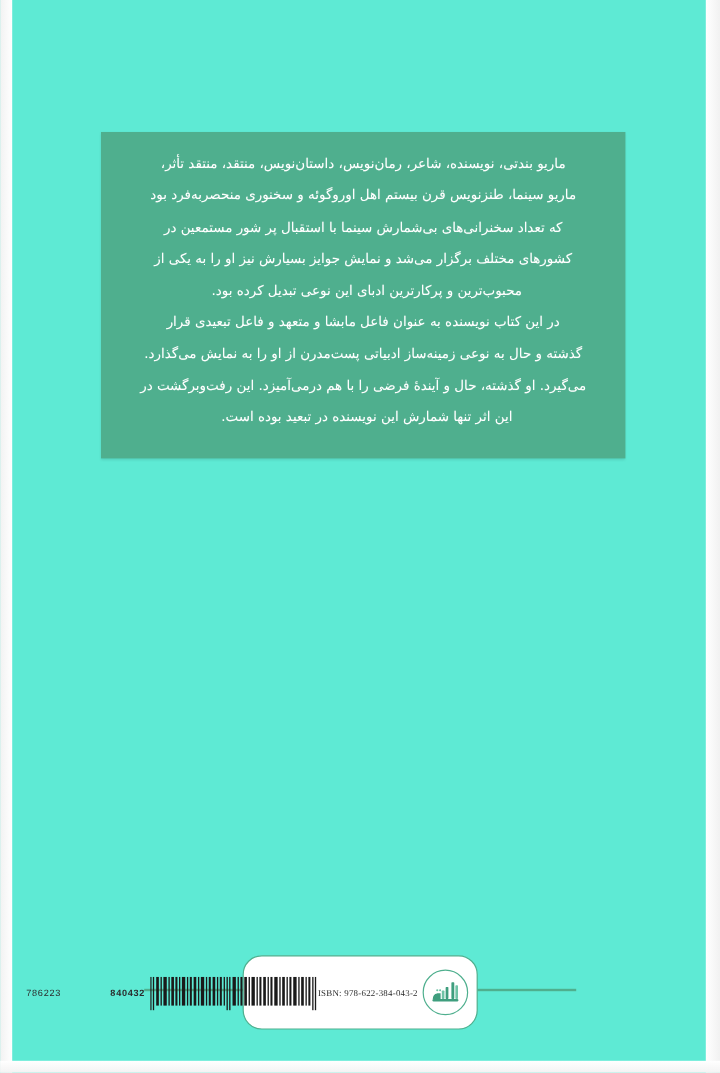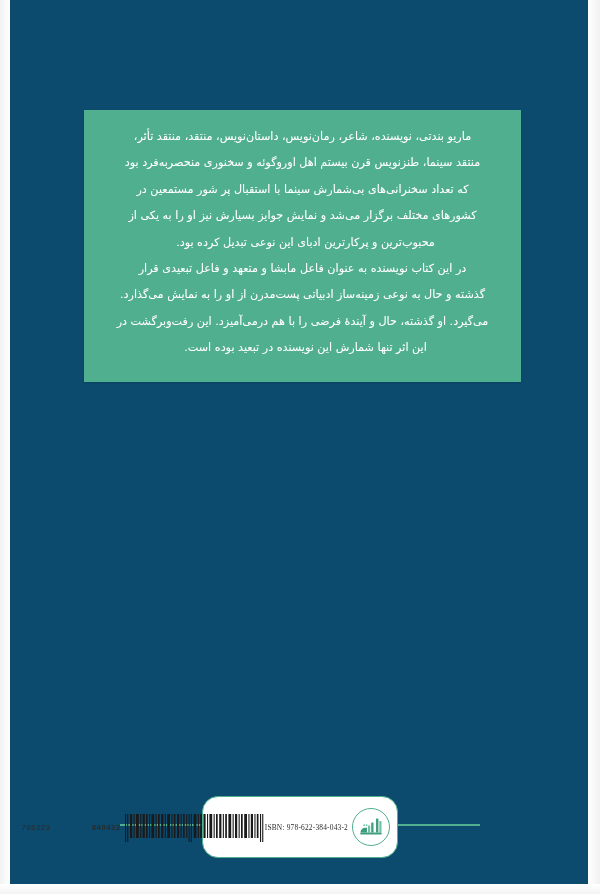--- a/index.html
+++ b/index.html
@@ -12,21 +12,21 @@
     background: #ffffff;
     font-family: "DejaVu Sans", "Liberation Sans", sans-serif;
     position: relative;
     overflow: hidden;
   }
 
   
   .cover {
     position: absolute;
     inset: 0;
-    background: #0c4a6e;
+    background: #5eead4;
   }
 
   
   .page-edge-left {
     position: absolute;
     left: 0; top: 0; bottom: 0;
     width: 10px;
     background: linear-gradient(to right, #f2f2f2, #ffffff);
   }
   .page-edge-right {
@@ -172,21 +172,21 @@
 
 <div class="cover">
 
   <div class="page-edge-left"></div>
   <div class="page-edge-right"></div>
   <div class="page-edge-bottom"></div>
 
   <div class="blurb-panel">
     <div class="blurb-text">
       <span class="blurb-line lead">ماریو بندتی، نویسنده، شاعر، رمان‌نویس، داستان‌نویس، منتقد، منتقد تأثر،</span>
-      <span class="blurb-line lead">منتقد سینما، طنزنویس قرن بیستم اهل اوروگوئه و سخنوری منحصربه‌فرد بود</span>
+      <span class="blurb-line lead">ماریو سینما، طنزنویس قرن بیستم اهل اوروگوئه و سخنوری منحصربه‌فرد بود</span>
       <span class="blurb-line lead">که تعداد سخنرانی‌های بی‌شمارش سینما با استقبال پر شور مستمعین در</span>
       <span class="blurb-line lead">کشورهای مختلف برگزار می‌شد و نمایش جوایز بسیارش نیز او را به یکی از</span>
       <span class="blurb-line ltail">محبوب‌ترین و پرکارترین ادبای این نوعی تبدیل کرده بود.</span>
       <span class="blurb-line lead">در این کتاب نویسنده به عنوان فاعل مابشا و متعهد و فاعل تبعیدی قرار</span>
       <span class="blurb-line lead">گذشته و حال به نوعی زمینه‌ساز ادبیاتی پست‌مدرن از او را به نمایش می‌گذارد.</span>
       <span class="blurb-line lead">می‌گیرد. او گذشته، حال و آیندهٔ فرضی را با هم درمی‌آمیزد. این رفت‌وبرگشت در</span>
       <span class="blurb-line ltail">این اثر تنها شمارش این نویسنده در تبعید بوده است.</span>
     </div>
   </div>
 

